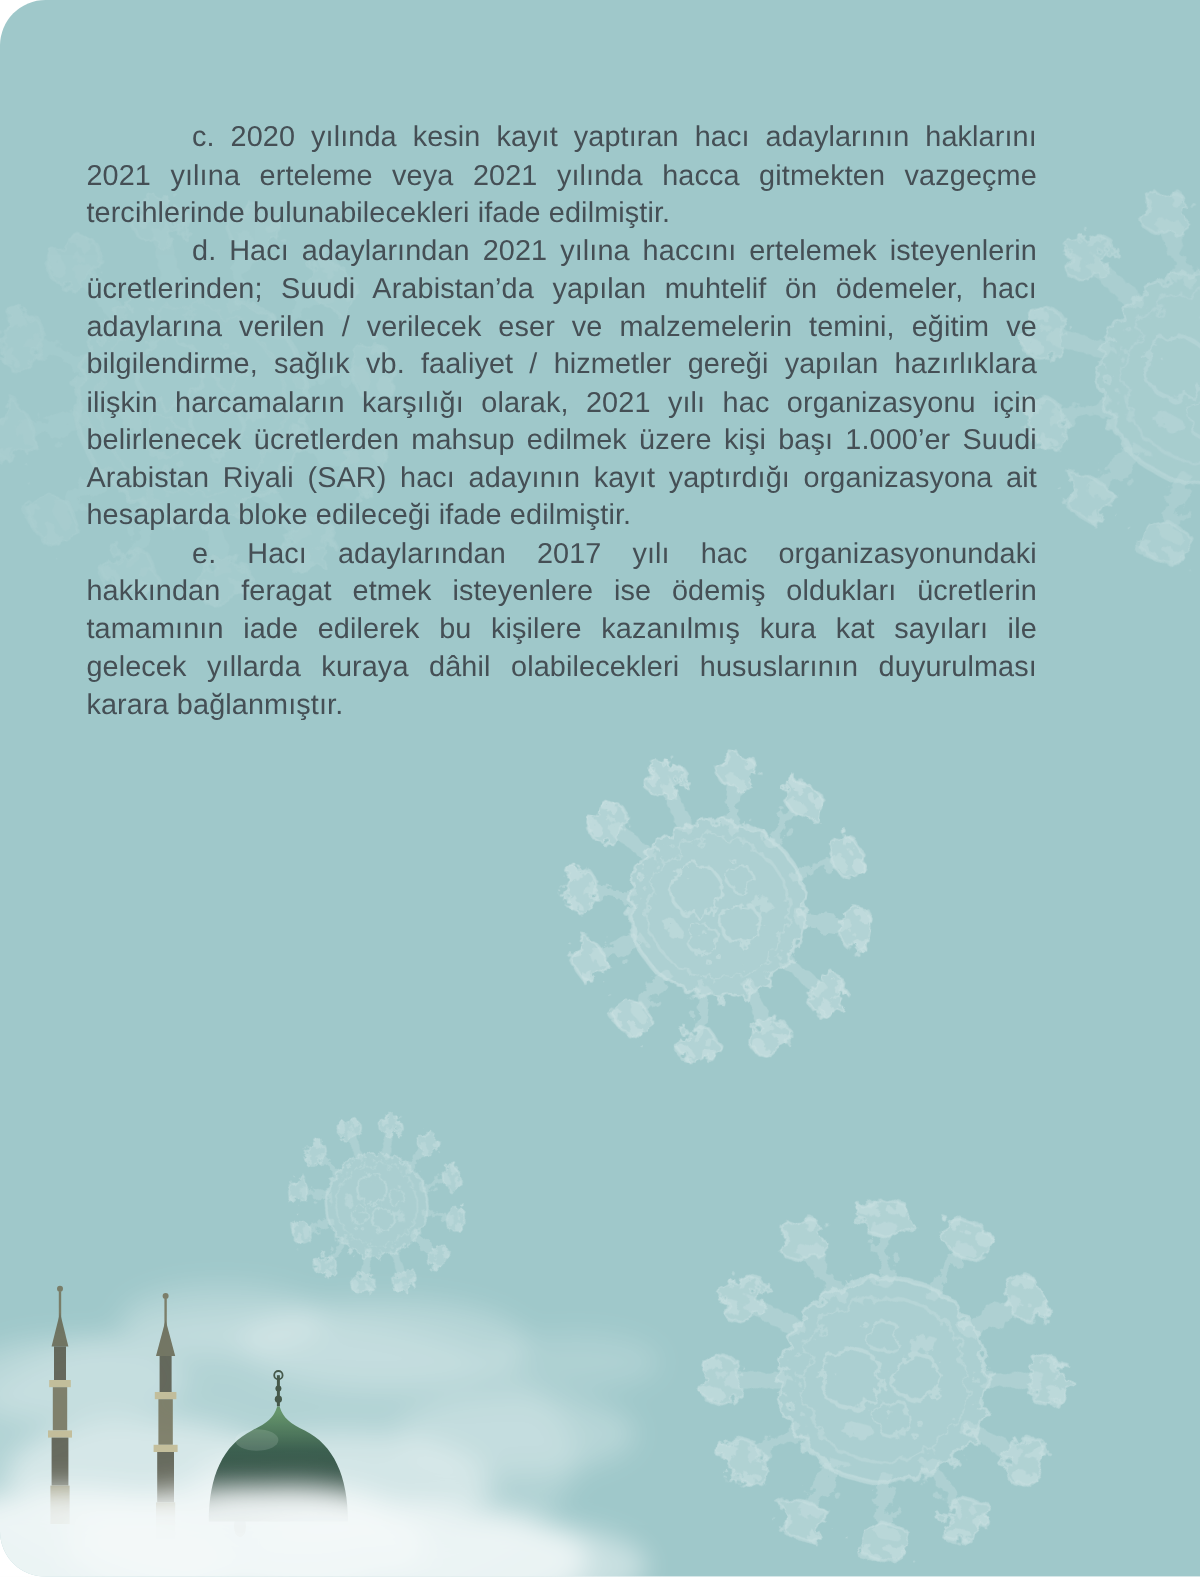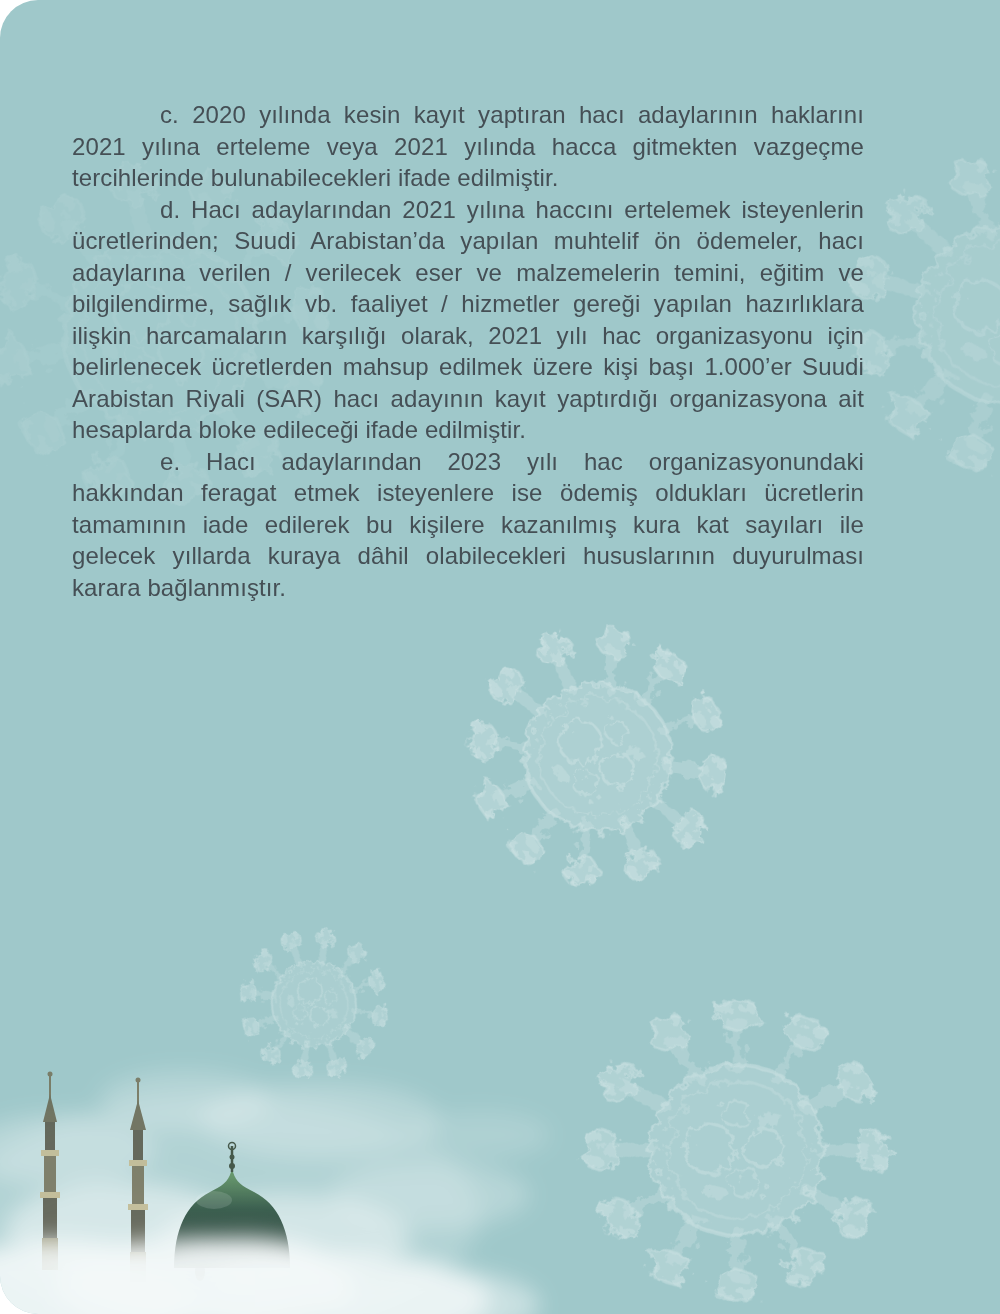--- a/index.html
+++ b/index.html
@@ -171,17 +171,17 @@
           <ellipse cx="340" cy="1300" rx="150" ry="48" opacity="0.78"></ellipse>
           <ellipse cx="250" cy="1262" rx="80" ry="26" opacity="0.7"></ellipse>
           <ellipse cx="430" cy="1305" rx="110" ry="36" opacity="0.5"></ellipse>
         </g>
       </g>
     </svg>
 
     <div class="text-block">
       <p>c. 2020 yılında kesin kayıt yaptıran hacı adaylarının haklarını 2021 yılına erteleme veya 2021 yılında hacca gitmekten vazgeçme tercihlerinde bulunabilecekleri ifade edilmiştir.</p>
       <p>d. Hacı adaylarından 2021 yılına haccını ertelemek isteyenlerin ücretlerinden; Suudi Arabistan’da yapılan muhtelif ön ödemeler, hacı adaylarına verilen / verilecek eser ve malzemelerin temini, eğitim ve bilgilendirme, sağlık vb. faaliyet / hizmetler gereği yapılan hazırlıklara ilişkin harcamaların karşılığı olarak, 2021 yılı hac organizasyonu için belirlenecek ücretlerden mahsup edilmek üzere kişi başı 1.000’er Suudi Arabistan Riyali (SAR) hacı adayının kayıt yaptırdığı organizasyona ait hesaplarda bloke edileceği ifade edilmiştir.</p>
-      <p>e. Hacı adaylarından 2023 yılı hac organizasyonundaki hakkından feragat etmek isteyenlere ise ödemiş oldukları ücretlerin tamamının iade edilerek bu kişilere kazanılmış kura kat sayıları ile gelecek yıllarda kuraya dâhil olabilecekleri hususlarının duyurulması karara bağlanmıştır.</p>
+      <p>e. Hacı adaylarından 2017 yılı hac organizasyonundaki hakkından feragat etmek isteyenlere ise ödemiş oldukları ücretlerin tamamının iade edilerek bu kişilere kazanılmış kura kat sayıları ile gelecek yıllarda kuraya dâhil olabilecekleri hususlarının duyurulması karara bağlanmıştır.</p>
     </div>
 
   </div>
 </div>
 
 </body></html>

